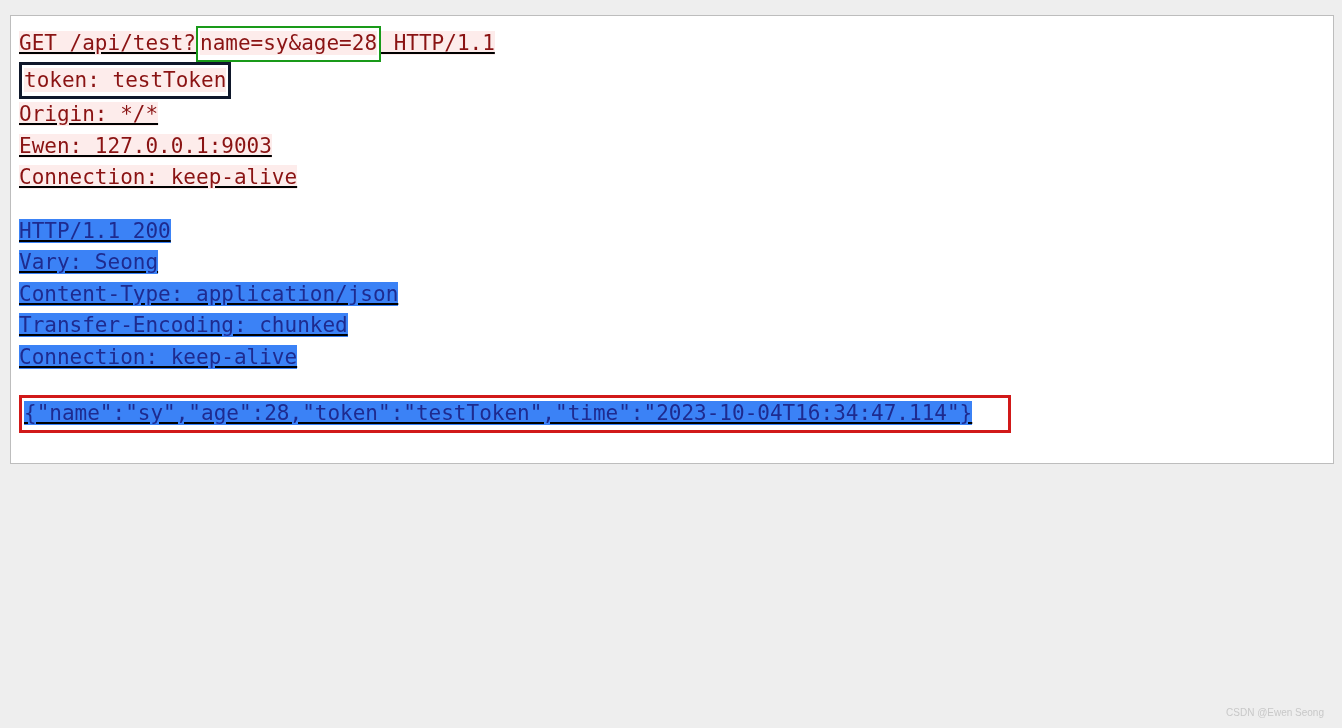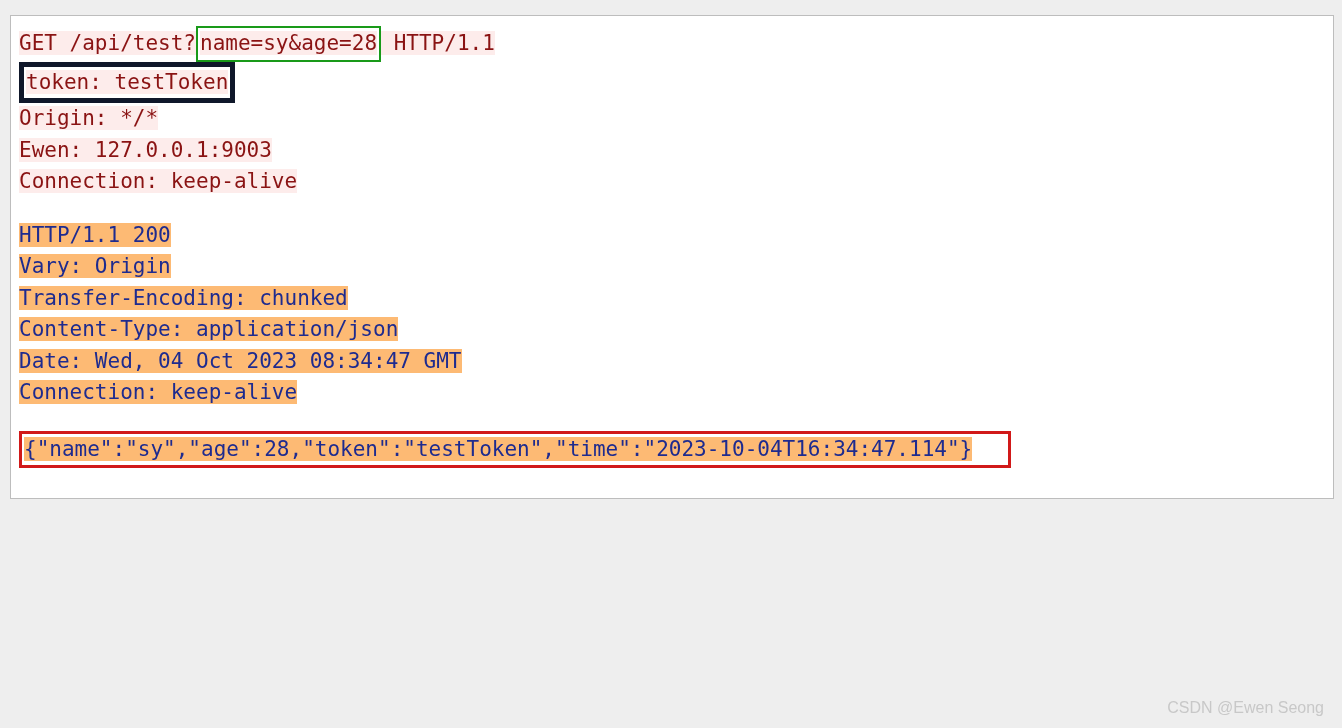--- a/index.html
+++ b/index.html
@@ -11,50 +11,51 @@
     line-height: 1.5;
     width: 1342px;
     box-sizing: border-box;
   }
   .frame {
     background: #fff;
     border: 1px solid #bdbdbd;
     margin: 15px 8px 0 10px;
     padding: 10px 8px 30px 8px;
     white-space: nowrap;
+    text-decoration: underline;
   }
   .req  { color: #8a1313; background: #fdeceb; }
-  .resp { color: #1e2b8f; background: #fdba74; }
+  .resp { color: #1e2b8f; background: #3b82f6; }
   .line { margin: 0; }
   .box-green {
     border: 2px solid #199a19;
     padding: 0 2px;
     display: inline-block;
     box-sizing: border-box;
   }
   .box-red {
-    border: 5px solid #0f172a;
+    border: 3px solid #0f172a;
     padding: 0 2px;
     display: inline-block;
     box-sizing: border-box;
   }
   .box-red-wide {
     border: 3px solid #d11919;
     padding: 0 6px 0 2px;
     display: block;
     width: 992px;
     box-sizing: border-box;
   }
   .spacer { height: 22px; }
   .watermark {
     position: fixed;
     right: 18px;
     bottom: 8px;
     color: #c8c8c8;
-    font-size: 16px;
+    font-size: 10px;
     font-family: Arial, sans-serif;
   }
 </style>
 </head>
 <body>
 
 <div class="frame">
 
   <div class="line">
     <span class="req">GET /api/test?</span><span class="box-green"><span class="req">name=sy&amp;age=28</span></span><span class="req"> HTTP/1.1</span>
@@ -64,24 +65,23 @@
     <span class="box-red"><span class="req">token: testToken</span></span>
   </div>
 
   <div class="line"><span class="req">Origin: */*</span></div>
   <div class="line"><span class="req">Ewen: 127.0.0.1:9003</span></div>
   <div class="line"><span class="req">Connection: keep-alive</span></div>
 
   <div class="spacer"></div>
 
   <div class="line"><span class="resp">HTTP/1.1 200</span></div>
-  <div class="line"><span class="resp">Vary: Origin</span></div>
+  <div class="line"><span class="resp">Vary: Seong</span></div>
+  <div class="line"><span class="resp">Content-Type: application/json</span></div>
   <div class="line"><span class="resp">Transfer-Encoding: chunked</span></div>
-  <div class="line"><span class="resp">Content-Type: application/json</span></div>
-  <div class="line"><span class="resp">Date: Wed, 04 Oct 2023 08:34:47 GMT</span></div>
   <div class="line"><span class="resp">Connection: keep-alive</span></div>
 
   <div class="spacer"></div>
 
   <div class="box-red-wide">
     <span class="resp">{"name":"sy","age":28,"token":"testToken","time":"2023-10-04T16:34:47.114"}</span>
   </div>
 
 </div>
 

